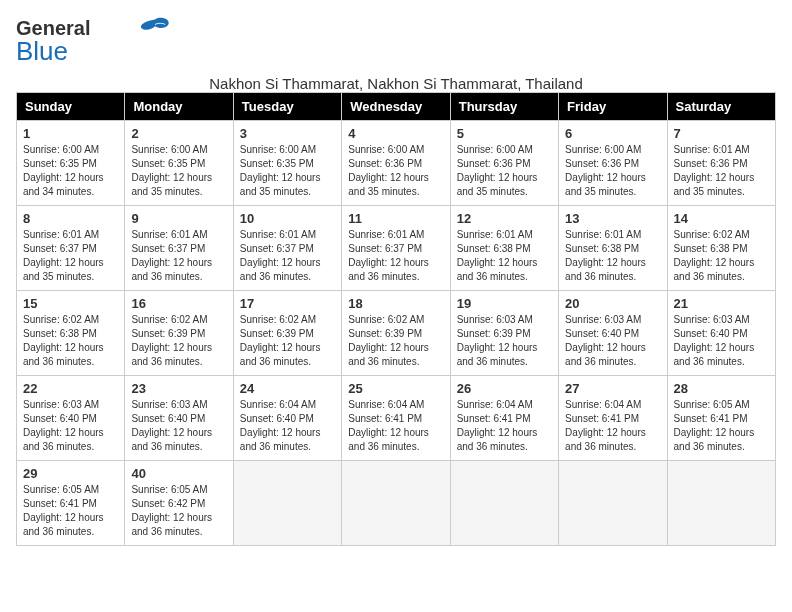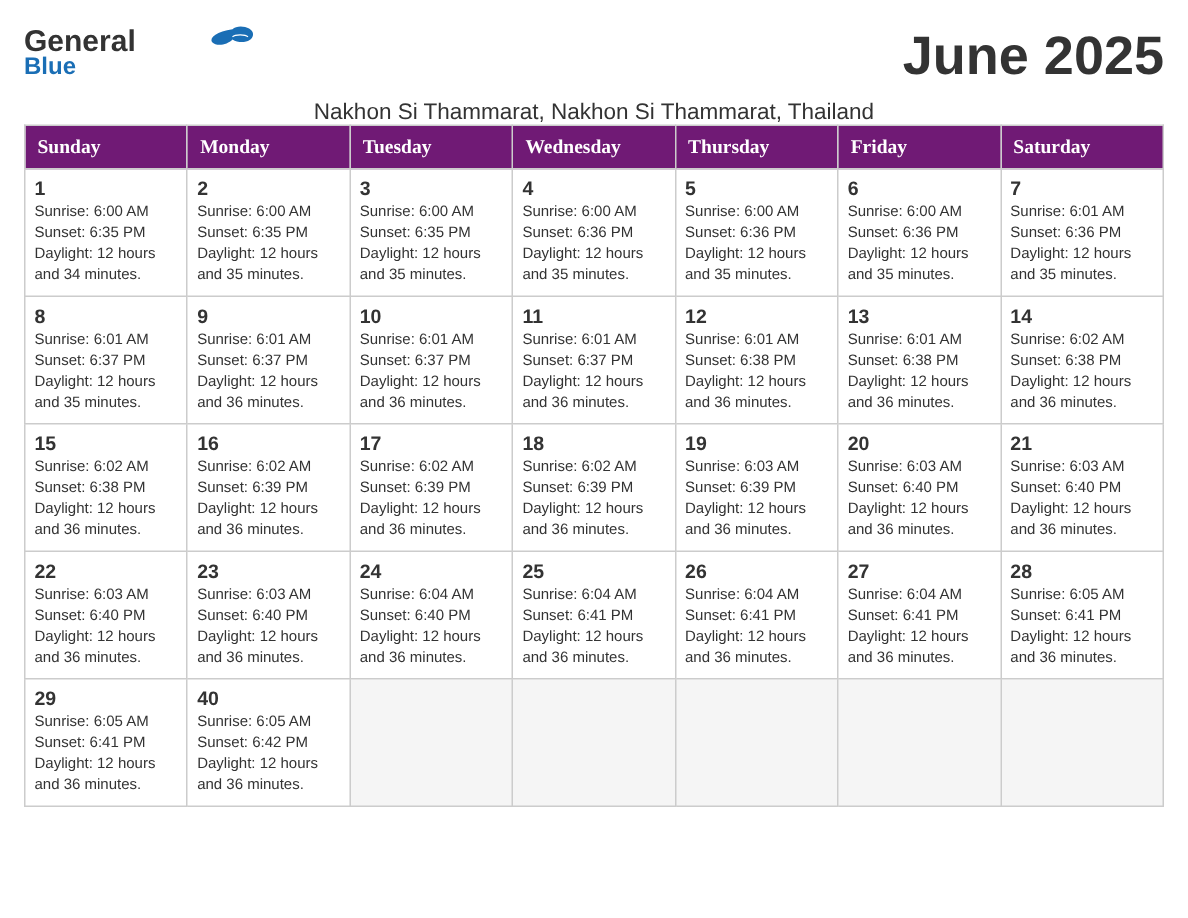--- a/index.html
+++ b/index.html
@@ -42,28 +42,27 @@
       font-size: 15px;
       color: #333;
       font-weight: normal;
     }
     .calendar-table {
       width: 100%;
       border-collapse: collapse;
       table-layout: fixed;
     }
     .calendar-table th {
-      background-color: #701a75;
+      background-color: #000000;
       color: #fff;
       text-align: left;
       padding: 6px 8px;
       font-size: 13px;
       font-weight: bold;
       border: 1px solid #ccc;
-      font-family: Liberation Serif, serif;
     }
     .calendar-table td {
       vertical-align: top;
       border: 1px solid #ccc;
       padding: 5px 6px;
       font-size: 10.5px;
       color: #333;
       height: 85px;
       background: #fff;
     }
@@ -88,23 +87,22 @@
 
 <div class="header-section">
   <div class="logo">
     <div class="logo-row">
       <span style="font-size:20px;font-weight:bold;color:#333;">General</span>
       <svg class="logo-bird" viewBox="0 0 36 28">
         <path d="M18 4 C22 0, 34 2, 34 8 C34 14, 24 16, 18 12 C14 16, 6 18, 2 14 C0 10, 6 6, 18 4Z" fill="#1a6eb5"></path>
         <path d="M18 10 C20 8, 28 8, 30 10" fill="none" stroke="#fff" stroke-width="1"></path>
       </svg>
     </div>
-    <span style="font-size:16px;font-weight:bold;color:#1a6eb5;margin-top:-4px;">Blue</span>
+    <span style="font-size:26px;font-weight:normal;color:#1a6eb5;margin-top:-4px;">Blue</span>
   </div>
-  <div class="month-title">June 2025</div>
 </div>
 
 <div class="location-title">Nakhon Si Thammarat, Nakhon Si Thammarat, Thailand</div>
 
 <table class="calendar-table">
   <thead>
     <tr>
       <th>Sunday</th>
       <th>Monday</th>
       <th>Tuesday</th>

